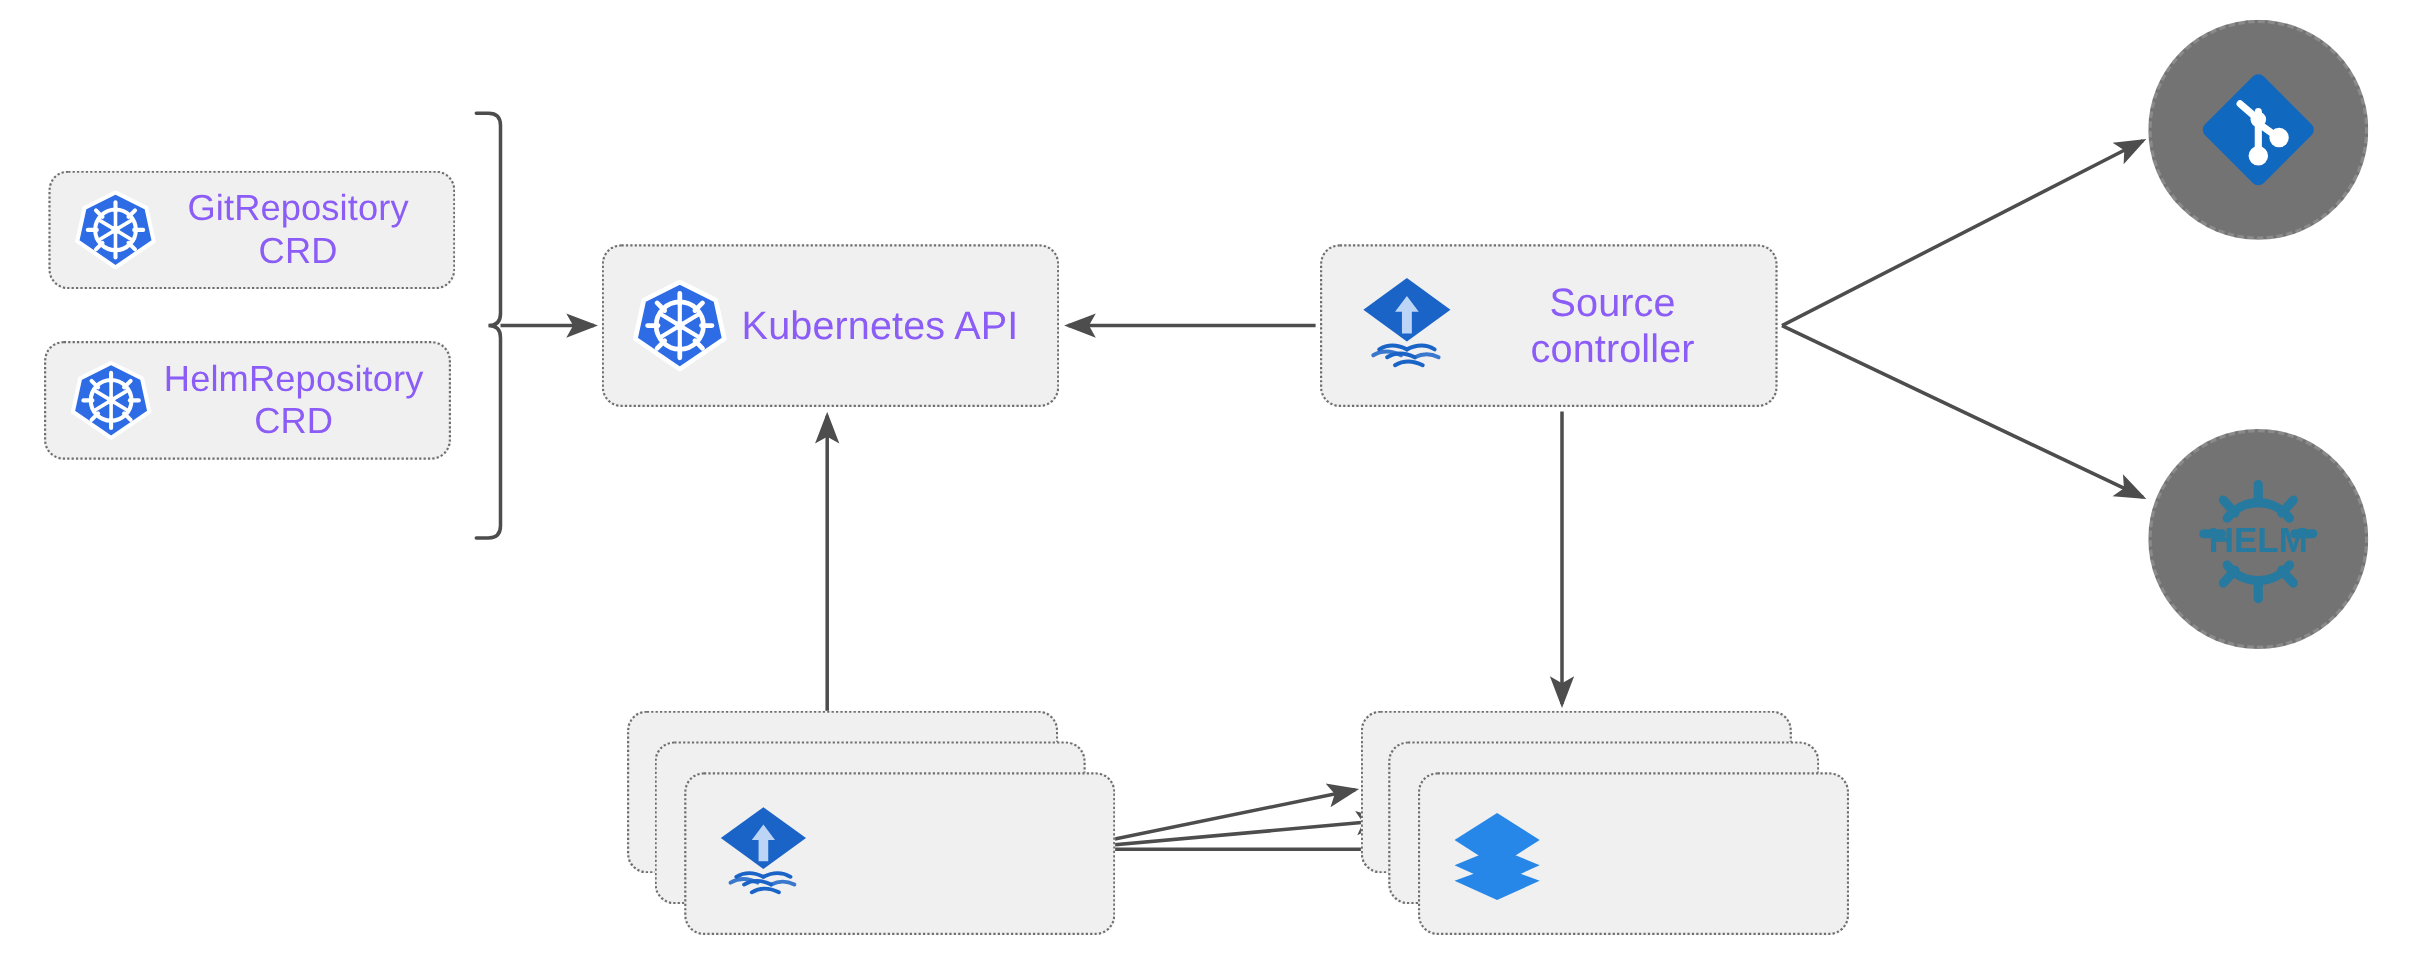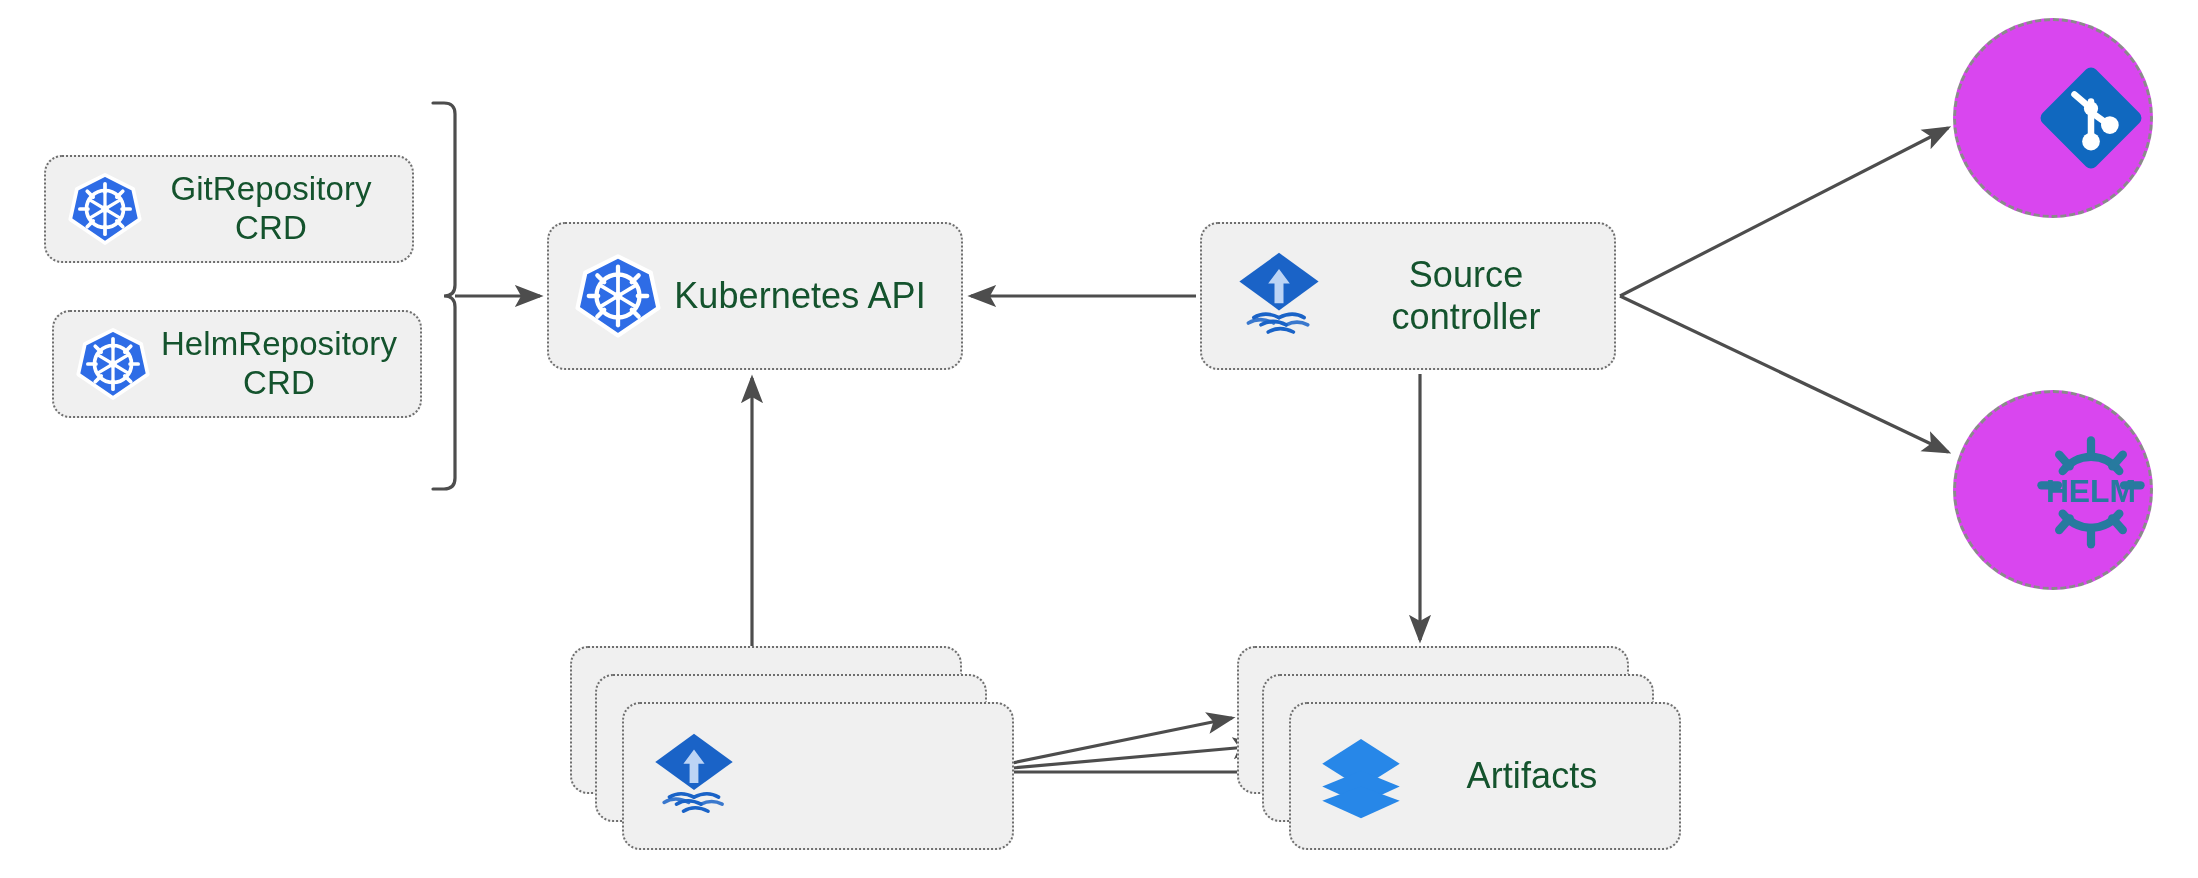--- a/index.html
+++ b/index.html
@@ -42,21 +42,21 @@
   .node-icon {
     flex: 0 0 auto;
     display: flex;
     align-items: center;
     justify-content: center;
   }
 
   .node-label {
     flex: 1 1 auto;
     text-align: center;
-    color: #14532d;
+    color: #8b5cf6;
     font-size: 34px;
     line-height: 1.18;
     white-space: pre-line;
     letter-spacing: 0.1px;
   }
 
   
   .crd-card {
     width: 370px;
     height: 108px;
@@ -116,25 +116,25 @@
   #group-consumers { left: 570px; top: 646px; }
   #group-artifacts { left: 1237px; top: 646px; }
 
   
   .ext-circle {
     position: absolute;
     z-index: 3;
     width: 200px;
     height: 200px;
     border-radius: 50%;
-    background: #d946ef;
+    background: #737373;
     border: 3px dashed #8a8a8a;
     display: flex;
     align-items: center;
-    justify-content: flex-end;
+    justify-content: center;
   }
   #node-git-repo  { left: 1953px; top: 18px;  }
   #node-helm-repo { left: 1953px; top: 390px; }
 
   .ext-glyph { width: 118px; height: 118px; }
 
   
   svg { display: block; overflow: visible; }
 </style>
 </head>
@@ -193,21 +193,21 @@
           <line x1="50" y1="50" x2="30" y2="62"></line>
           <line x1="50" y1="50" x2="30" y2="38"></line>
         </g>
         <circle cx="50" cy="50" r="5" fill="#ffffff"></circle>
       </svg>
     </span>
     <span class="node-label">GitRepository
 CRD</span>
   </div>
 
-  <div class="node crd-card" style="left:52px; top:310px;">
+  <div class="node crd-card" style="left:40px; top:310px;">
     <span class="node-icon">
       <svg viewBox="0 0 100 100" width="100%" height="100%">
         <polygon points="50,4 88,23 97,64 50,96 3,64 12,23" fill="#2e6ce6" stroke="#ffffff" stroke-width="5" stroke-linejoin="round"></polygon>
         <g fill="none" stroke="#ffffff" stroke-width="5" stroke-linecap="round">
           <circle cx="50" cy="50" r="25"></circle>
           <line x1="50" y1="16" x2="50" y2="27"></line>
           <line x1="50" y1="73" x2="50" y2="84"></line>
           <line x1="16" y1="50" x2="27" y2="50"></line>
           <line x1="73" y1="50" x2="84" y2="50"></line>
           <line x1="26" y1="26" x2="34" y2="34"></line>
@@ -305,21 +305,20 @@
     <div class="stack-front">
       <span class="node-icon">
         <svg viewBox="0 0 100 100" width="100%" height="100%">
           <polygon points="50,8 94,36 50,64 6,36" fill="#2787e8"></polygon>
           <polygon points="50,48 72,62 50,78 28,62" fill="#ffffff"></polygon>
           <polygon points="50,44 94,62 50,82 6,62" fill="#2787e8"></polygon>
           <polygon points="50,66 72,78 50,92 28,78" fill="#ffffff"></polygon>
           <polygon points="50,62 94,78 50,98 6,78" fill="#2787e8"></polygon>
         </svg>
       </span>
-      <span class="node-label">Artifacts</span>
     </div>
   </div>
 
   <div class="ext-circle" id="node-git-repo">
     <span class="ext-glyph">
       <svg viewBox="0 0 100 100" width="100%" height="100%">
         <rect x="18" y="18" width="64" height="64" rx="6" fill="#1068bf" transform="rotate(45 50 50)"></rect>
         <g stroke="#ffffff" stroke-width="5.5" fill="none" stroke-linecap="round">
           <line x1="50" y1="36" x2="50" y2="68"></line>
           <path d="M50,45 L64,55"></path>

